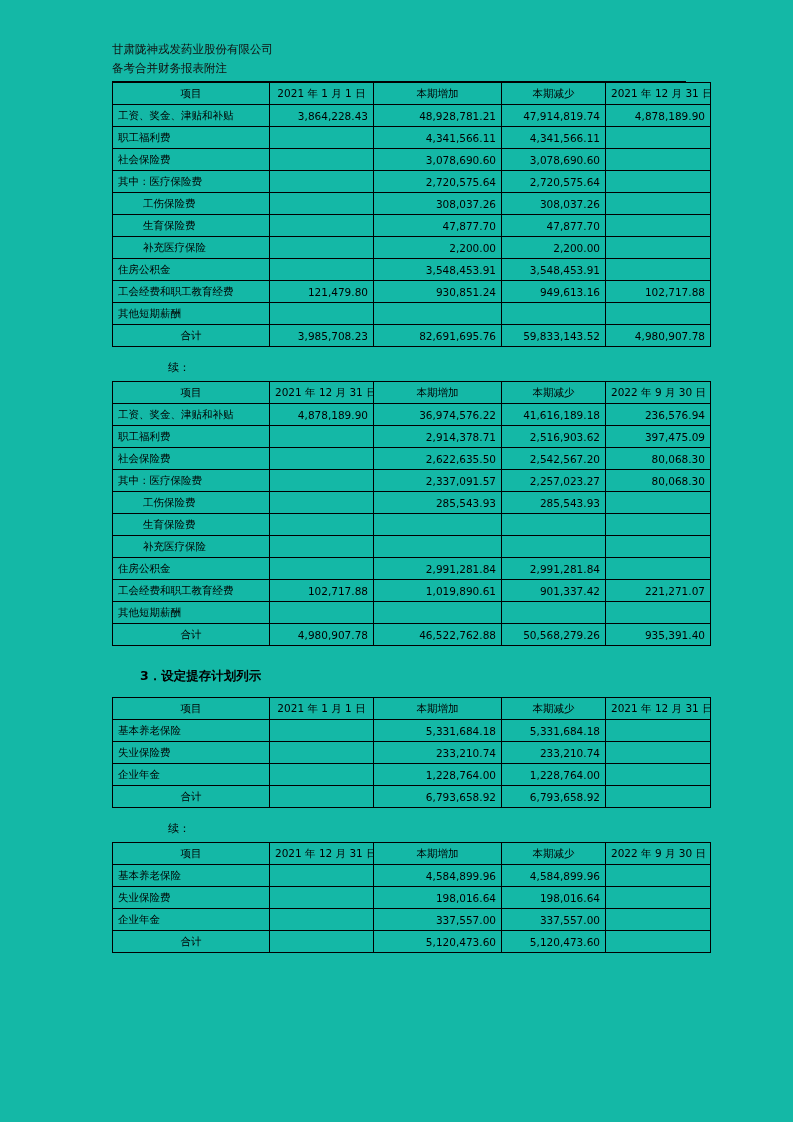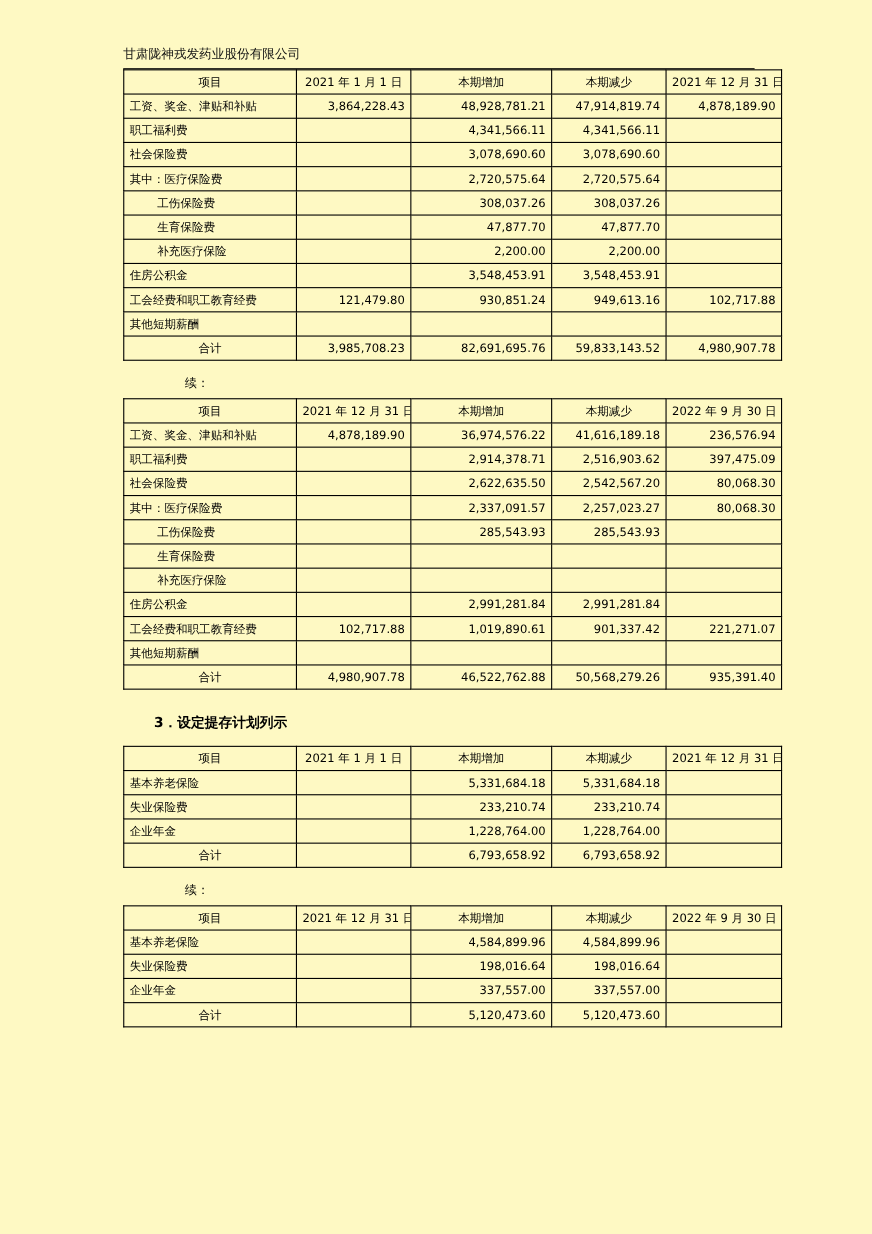--- a/index.html
+++ b/index.html
@@ -3,21 +3,21 @@
 <meta charset="utf-8">
 <style>
   html, body {
     margin: 0;
     padding: 0;
     background: #b3b3b3;
   }
   .page {
     width: 793px;
     height: 1122px;
-    background: #fef9c3;
+    background: #14b8a6;
     margin: 0 auto;
     position: relative;
     box-sizing: border-box;
     font-family: "Liberation Serif", "DejaVu Serif", serif;
     color: #000;
     overflow: hidden;
   }
   .content {
     position: absolute;
     left: 112px;
@@ -95,20 +95,21 @@
   }
 </style>
 </head>
 <body>
 
 <div class="page">
   <div class="content">
 
     <div class="doc-header">
       <div>甘肃陇神戎发药业股份有限公司</div>
+      <div>备考合并财务报表附注</div>
     </div>
     <div class="header-rule"></div>
 
     <table class="fin">
       <colgroup>
         <col style="width:157px">
           <col style="width:104px">
           <col style="width:128px">
           <col style="width:104px">
           <col style="width:105px">

